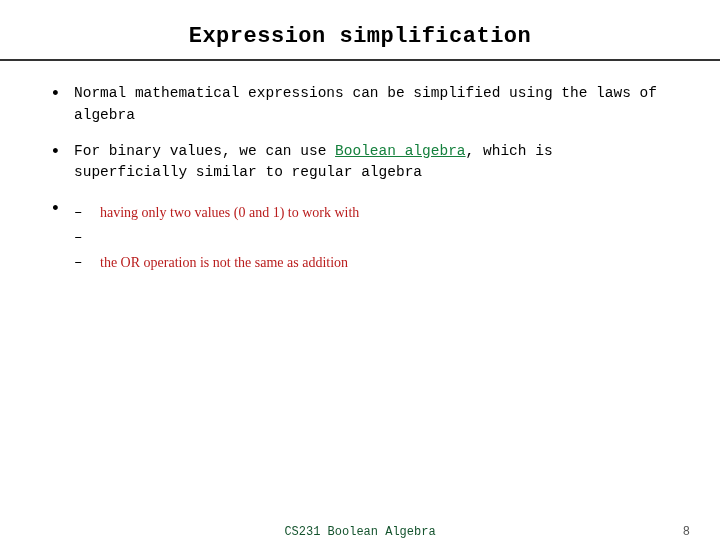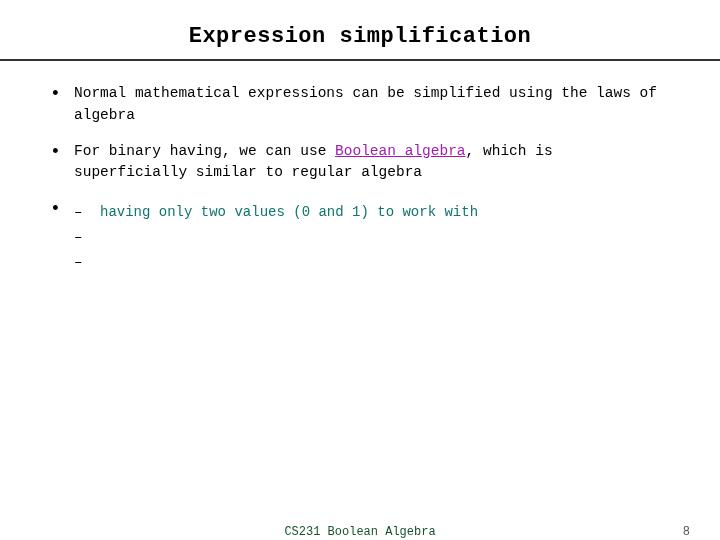--- a/index.html
+++ b/index.html
@@ -71,21 +71,21 @@
     }
 
     .bullet-text {
       flex: 1;
       font-size: 14.5px;
       line-height: 1.5;
       color: #000000;
     }
 
     .highlight {
-      color: #a21caf;
+      color: #15803d;
       text-decoration: underline;
     }
 
     .sub-list {
       list-style: none;
       padding: 0;
       margin-top: 4px;
       margin-left: 0;
     }
 
@@ -101,21 +101,22 @@
     .sub-dash {
       min-width: 22px;
       margin-right: 4px;
       color: #000000;
       font-size: 14px;
     }
 
     .sub-text {
       font-size: 14px;
       line-height: 1.5;
-      color: #0f766e;
+      color: #b91c1c;
+      font-family: Liberation Serif, serif;
     }
 
     .footer {
       position: absolute;
       bottom: 14px;
       left: 0;
       right: 0;
       display: flex;
       justify-content: center;
       align-items: center;
@@ -152,37 +153,38 @@
     <ul class="bullet-list">
 
       <li class="bullet-item">
         <span class="bullet-dot">•</span>
         <span class="bullet-text">Normal mathematical expressions can be simplified using the laws of algebra</span>
       </li>
 
       <li class="bullet-item">
         <span class="bullet-dot">•</span>
         <span class="bullet-text">
-          <span>For binary having, we can use </span><span class="highlight">Boolean algebra</span><span>, which is superficially similar to regular algebra</span>
+          <span>For binary values, we can use </span><span class="highlight">Boolean algebra</span><span>, which is superficially similar to regular algebra</span>
         </span>
       </li>
 
       <li class="bullet-item">
         <span class="bullet-dot">•</span>
         <span class="bullet-text">
           <ul class="sub-list">
             <li class="sub-item">
               <span class="sub-dash">–</span>
               <span class="sub-text">having only two values (0 and 1) to work with</span>
             </li>
             <li class="sub-item">
               <span class="sub-dash">–</span>
             </li>
             <li class="sub-item">
               <span class="sub-dash">–</span>
+              <span class="sub-text">the OR operation is not the same as addition</span>
             </li>
           </ul>
         </span>
       </li>
 
     </ul>
   </div>
 
   <div class="footer">
     <span class="footer-label">CS231 Boolean Algebra</span>

